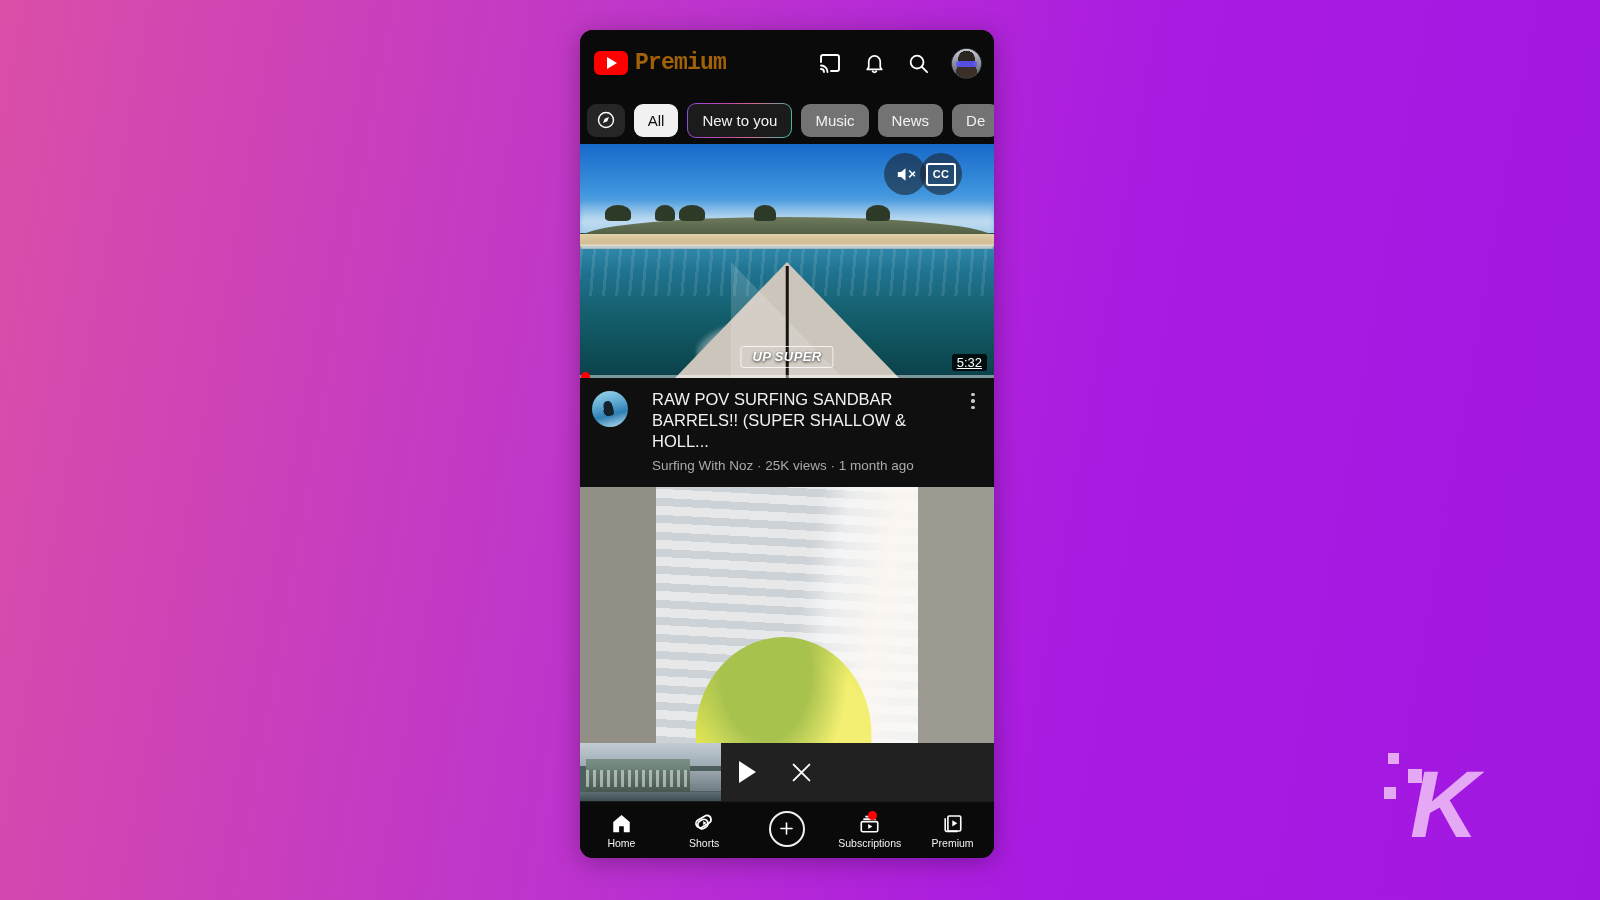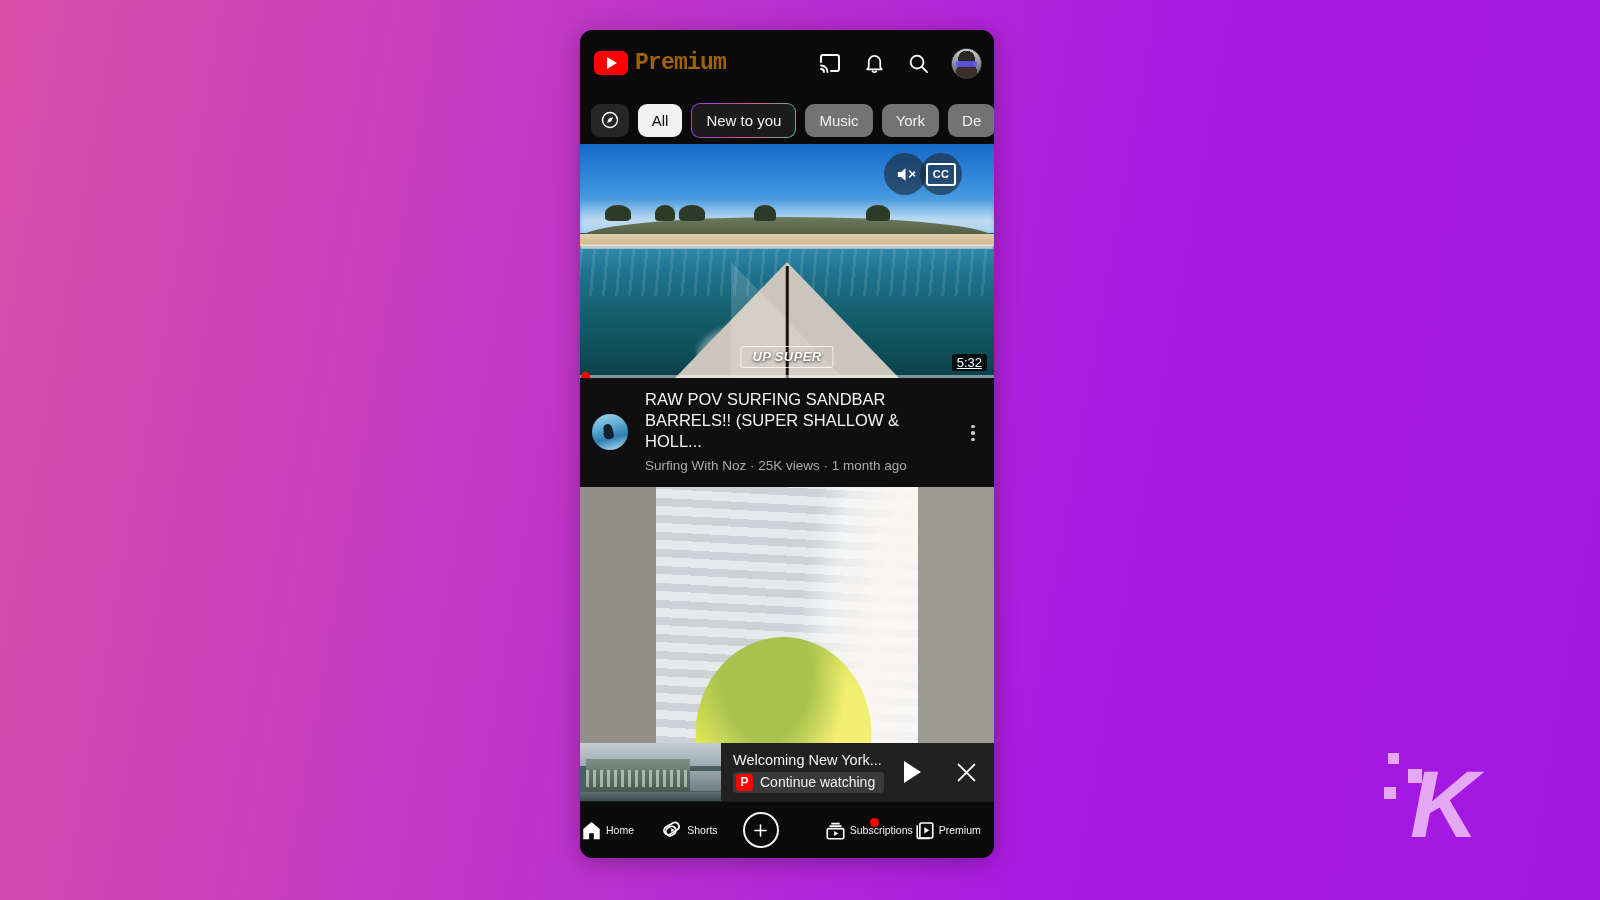--- a/index.html
+++ b/index.html
@@ -296,23 +296,22 @@
     left: 1px; bottom: -3px;
     width: 9px; height: 9px;
     border-radius: 50%;
     background: #ff0000;
   }
 
   
   .meta-row {
     display: flex;
     padding: 11px 10px 14px 12px;
-    gap: 17px;
+    gap: 24px;
     background: #0f0f0f;
-    align-items: center;
   }
   .ch-avatar {
     width: 36px; height: 36px;
     border-radius: 50%;
     flex: 0 0 auto;
     margin-top: 2px;
     background:
       radial-gradient(circle at 44% 56%, #1c2838 0 15%, transparent 16%),
       linear-gradient(165deg, #9fd8ee 0%, #5ea9d2 38%, #2f7fb4 64%, #bfe4f2 100%);
     position: relative;
@@ -489,21 +488,21 @@
   .bottomnav {
     height: 56px;
     flex: 0 0 auto;
     background: #0a0a0a;
     display: flex;
     align-items: center;
     border-top: 1px solid #1c1c1c;
   }
   .navitem {
     flex: 1 1 0;
-    display: flex; flex-direction: row; align-items: center; gap: 3px;
+    display: flex; flex-direction: column; align-items: center; gap: 3px;
     position: relative;
   }
   .navitem .navlabel { color: #f1f1f1; font-size: 10.5px; line-height: 1; }
   .navitem.create .circle {
     width: 32px; height: 32px;
     border: 2px solid #f1f1f1;
     border-radius: 50%;
     display: flex; align-items: center; justify-content: center;
   }
   .navitem .redbadge {
@@ -562,21 +561,21 @@
   <div class="chiprow">
     <span class="chip-explore">
       <svg width="20" height="20" viewBox="0 0 24 24" fill="none" stroke="#fff" stroke-width="1.7">
         <circle cx="12" cy="12" r="9"></circle>
         <path d="M15.6 8.4 13.6 13.6 8.4 15.6 10.4 10.4z" fill="#fff" stroke="none"></path>
       </svg>
     </span>
     <span class="chip active">All</span>
     <span class="chip gradient-border">New to you</span>
     <span class="chip">Music</span>
-    <span class="chip">York</span>
+    <span class="chip">News</span>
     <span class="chip">De</span>
   </div>
 
   <div class="feed">
 
     <div class="thumb1">
       <span class="sky"></span>
       <span class="cloudband"></span>
       <span class="headland"></span>
       <span class="trees" style="left:6%;width:26px;"></span>
@@ -637,27 +636,20 @@
     </div>
 
     <div class="miniplayer">
       <span class="mini-thumb">
         <span class="mini-sky"></span>
         <span class="mini-far"></span>
         <span class="mini-building"></span>
         <span class="mini-windows"></span>
         <span class="mini-water"></span>
       </span>
-      <span class="mini-info">
-        <span class="mini-title">Welcoming New York...</span>
-        <span class="mini-cta">
-          <span class="p-badge">P</span>
-          <span class="mini-cta-label">Continue watching</span>
-        </span>
-      </span>
       <span class="mini-play">
           <span class="tri"></span>
         </span>
       <span class="mini-close">
         <svg width="27" height="27" viewBox="0 0 24 24" stroke="#fff" stroke-width="1.7" stroke-linecap="round">
           <path d="M5 5l14 14M19 5L5 19"></path>
         </svg>
       </span>
     </div>
   </div>

